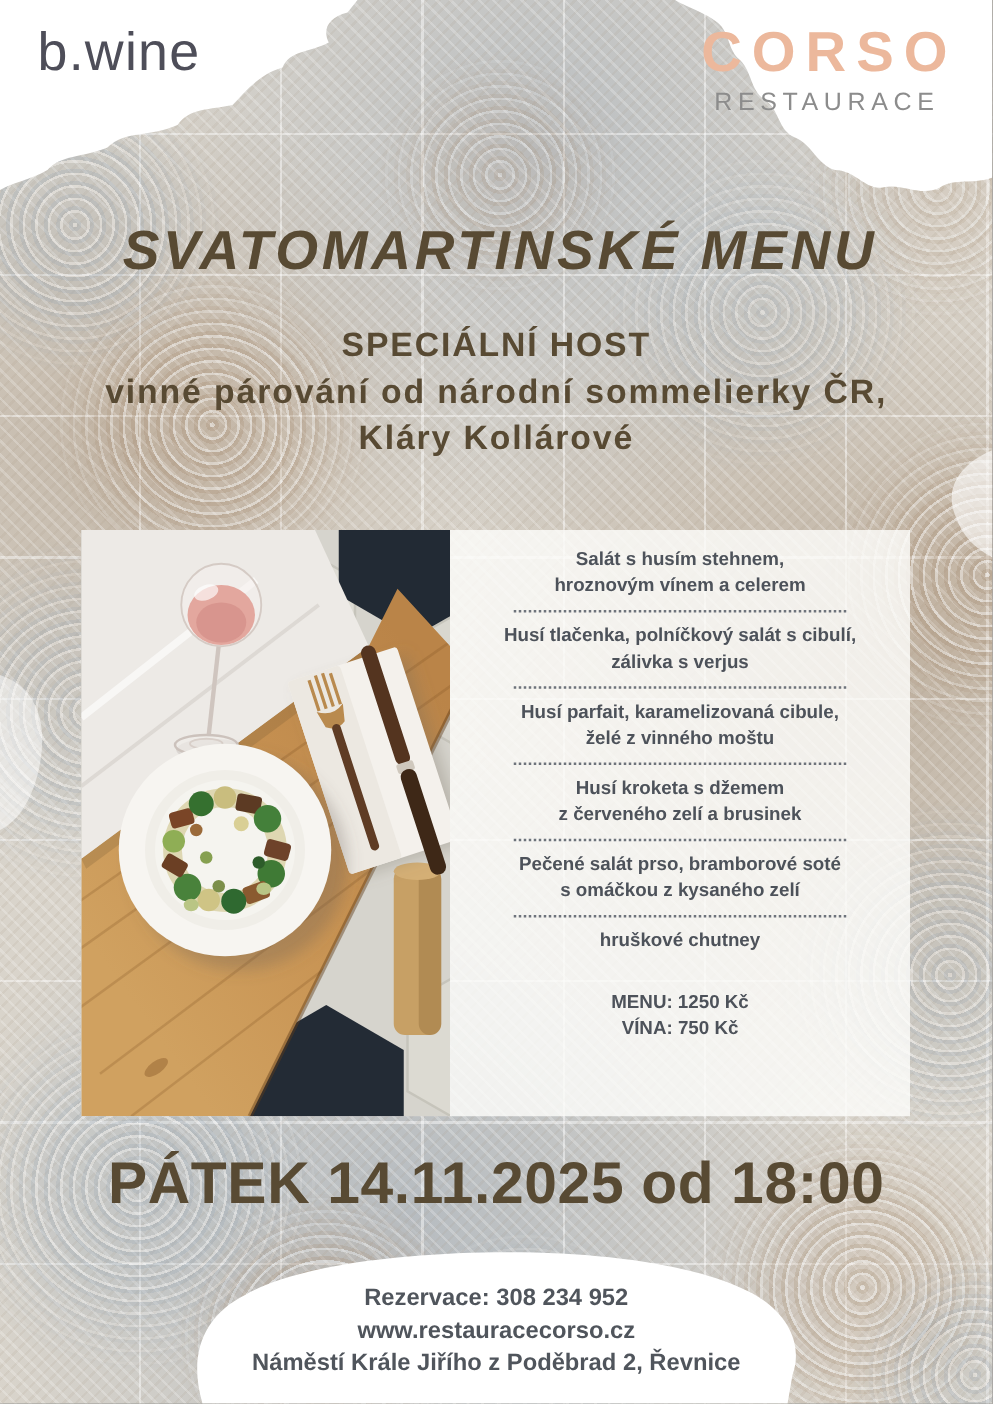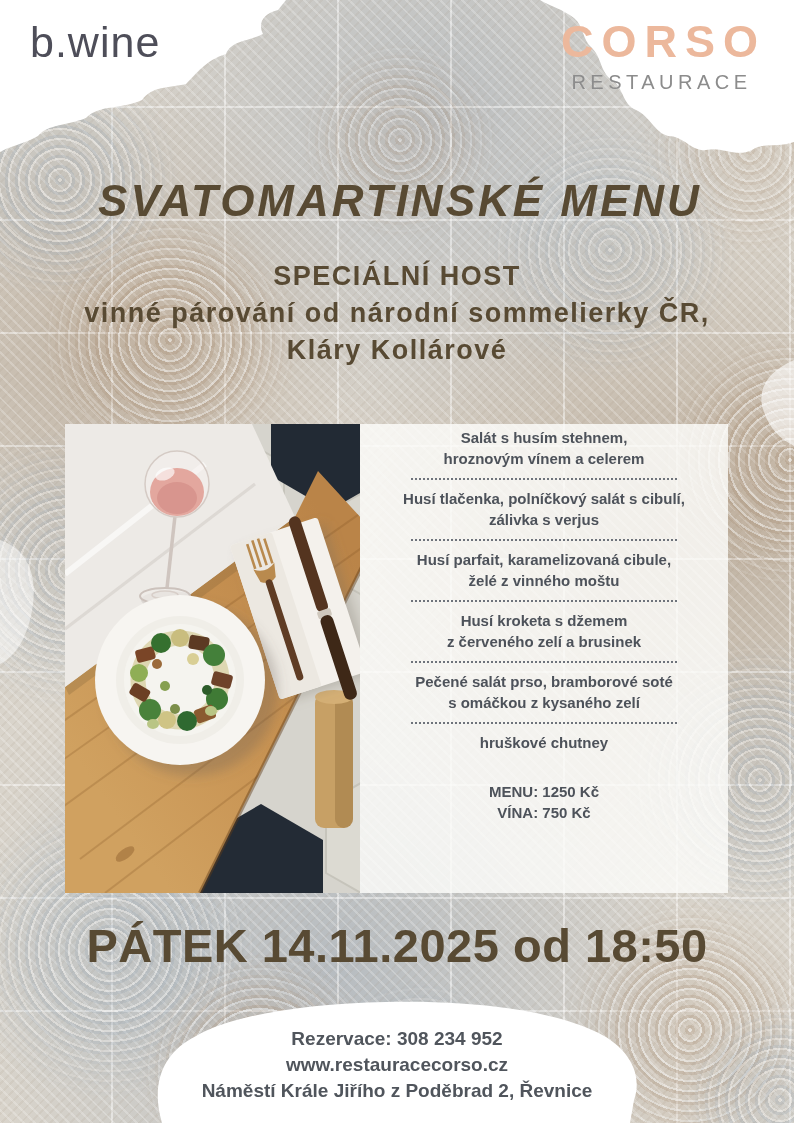--- a/index.html
+++ b/index.html
@@ -39,21 +39,21 @@
   }
   .torn{ position:absolute; inset:0; z-index:2; pointer-events:none; }
 
   .photo{
     position:absolute; left:65px; top:424px; width:295px; height:469px;
     z-index:3; overflow:hidden; background:#d6d4cd;
   }
   .panel{
     position:absolute; left:360px; top:424px; width:368px; height:469px;
     z-index:3; background:rgba(253,252,250,.82);
-    box-sizing:border-box; padding-top:3px; text-align:center;
+    box-sizing:border-box; padding-top:13px; text-align:center;
   }
 
   .logo-bwine{
     position:absolute; left:30px; top:18px; z-index:5;
     font-size:43px; font-weight:400; letter-spacing:1px; color:#4e4e59;
   }
   .logo-corso{
     position:absolute; right:36px; top:16px; z-index:5; text-align:center;
   }
   .logo-corso .main{
@@ -270,20 +270,20 @@
     <div class="sep"></div>
     <div class="menu-item">
       <div>hruškové chutney</div>
     </div>
     <div class="prices">
       <div>MENU: 1250 Kč</div>
       <div>VÍNA: 750 Kč</div>
     </div>
   </div>
 
-  <div class="date-line">PÁTEK 14.11.2025 od 18:50</div>
+  <div class="date-line">PÁTEK 14.11.2025 od 18:00</div>
   <div class="footer">
     <div>Rezervace: 308 234 952</div>
     <div>www.restauracecorso.cz</div>
     <div>Náměstí Krále Jiřího z Poděbrad 2, Řevnice</div>
   </div>
 
 </div>
 
 </body></html>

